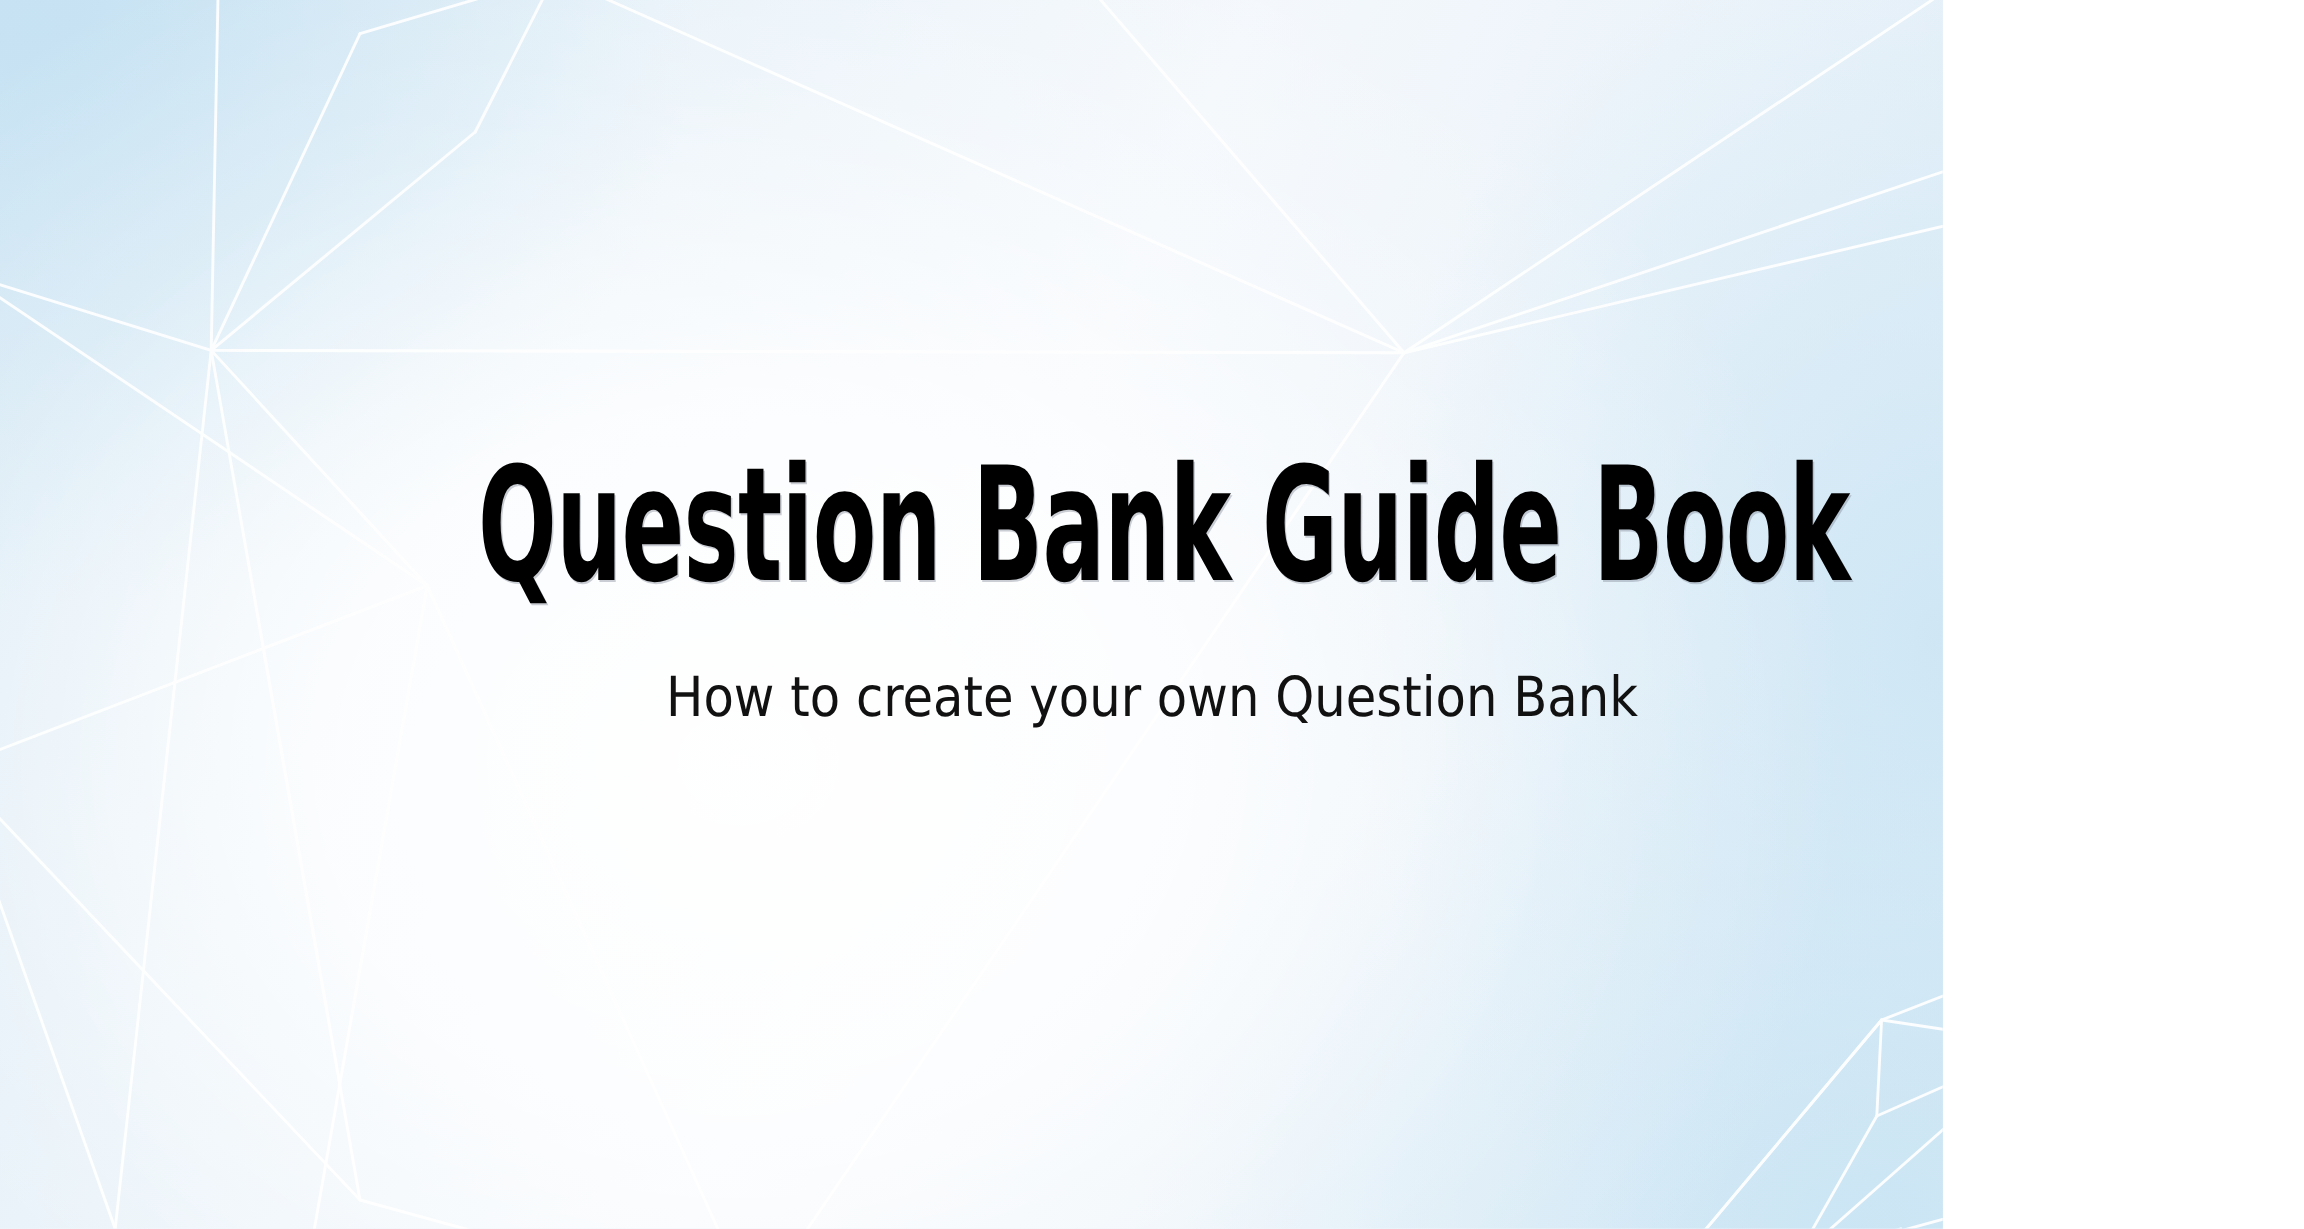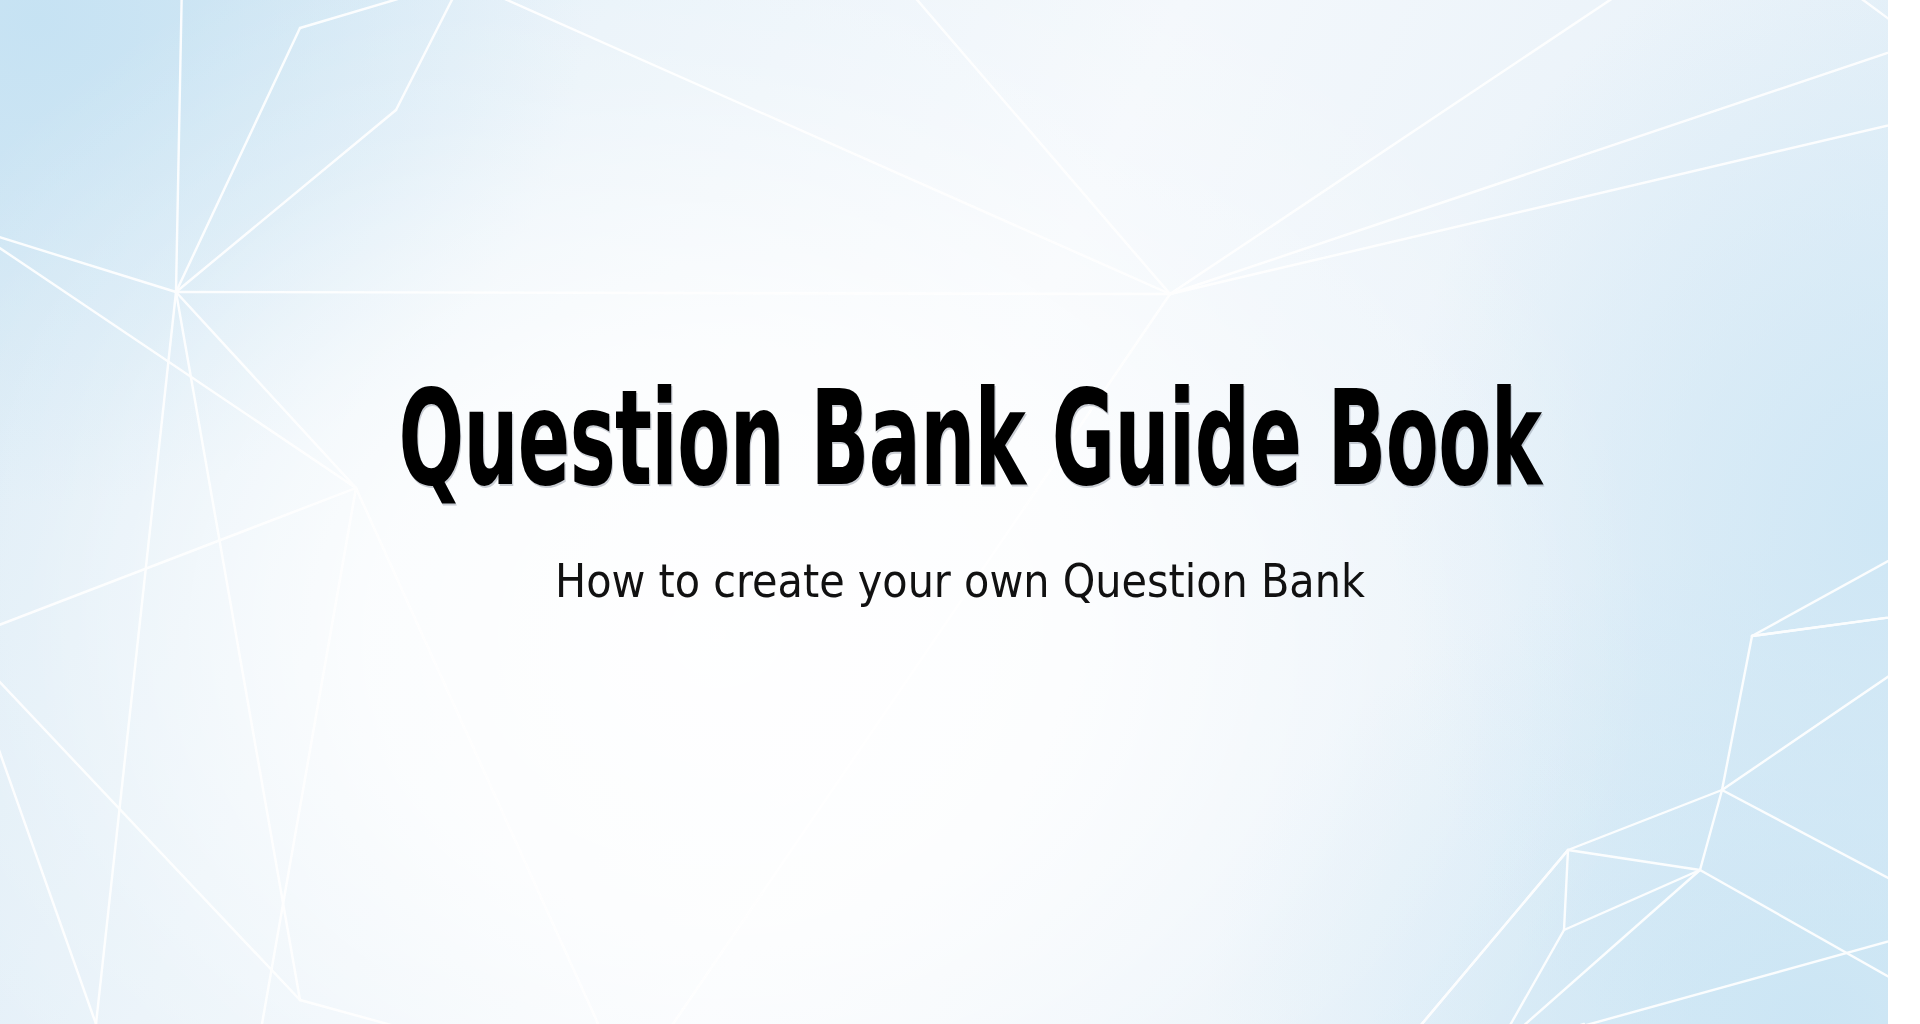--- a/index.html
+++ b/index.html
@@ -4,21 +4,21 @@
 <title>Question Bank Guide Book</title>
 <style>
   html, body {
     margin: 0;
     padding: 0;
     background: #ffffff;
   }
 
   #slide {
     position: relative;
-    width: 1888px;
+    width: 1619px;
     height: 1024px;
     overflow: hidden;
     font-family: "Liberation Sans", sans-serif;
     
     background-color: #e9f2f9;
     background-image:
       radial-gradient(ellipse 1100px 900px at 38% 62%, rgba(255,255,255,0.97) 0%, rgba(255,255,255,0.80) 32%, rgba(255,255,255,0.24) 62%, rgba(255,255,255,0.00) 85%),
       radial-gradient(ellipse 700px 620px at 2% 2%,   rgba(197,226,243,0.95) 0%, rgba(197,226,243,0.00) 78%),
       radial-gradient(ellipse 620px 760px at 100% 52%, rgba(205,230,245,0.90) 0%, rgba(205,230,245,0.00) 80%),
       radial-gradient(ellipse 760px 600px at 96% 100%, rgba(200,228,244,0.85) 0%, rgba(200,228,244,0.00) 80%),

